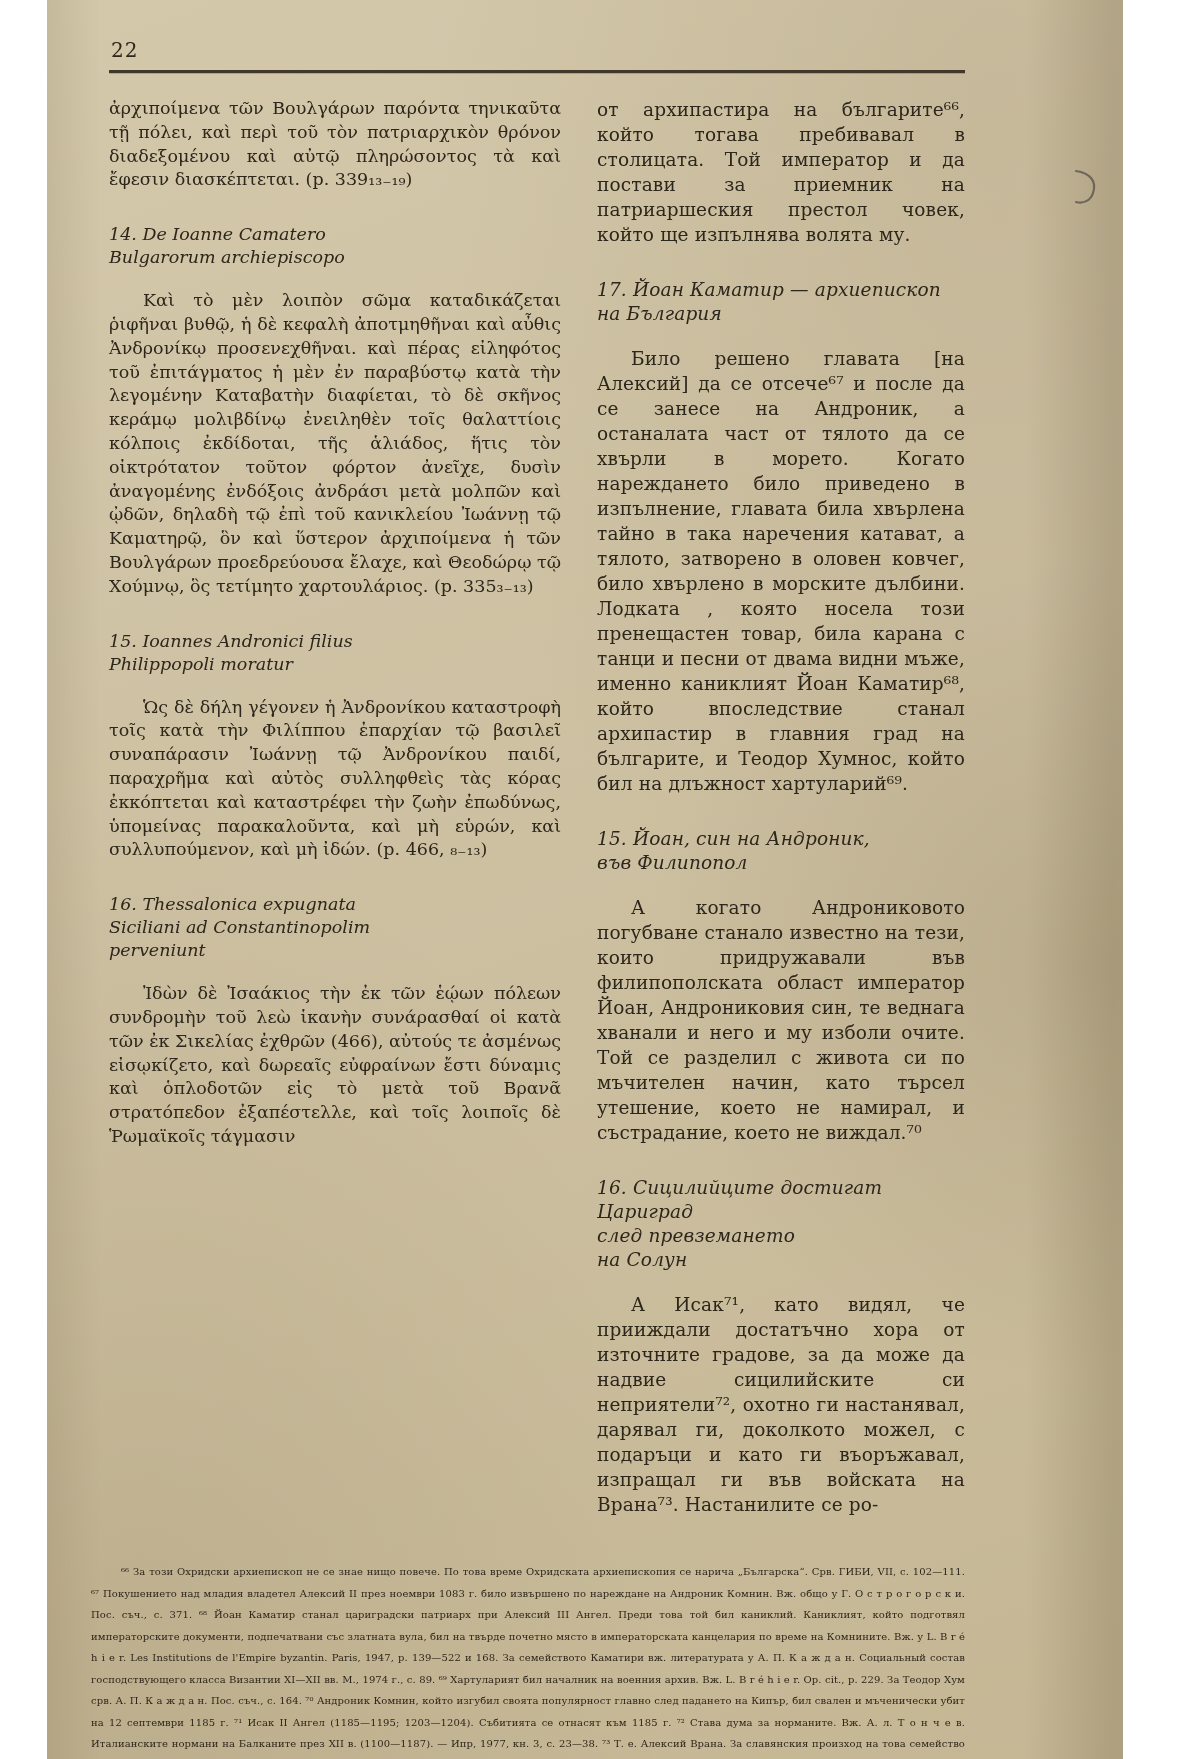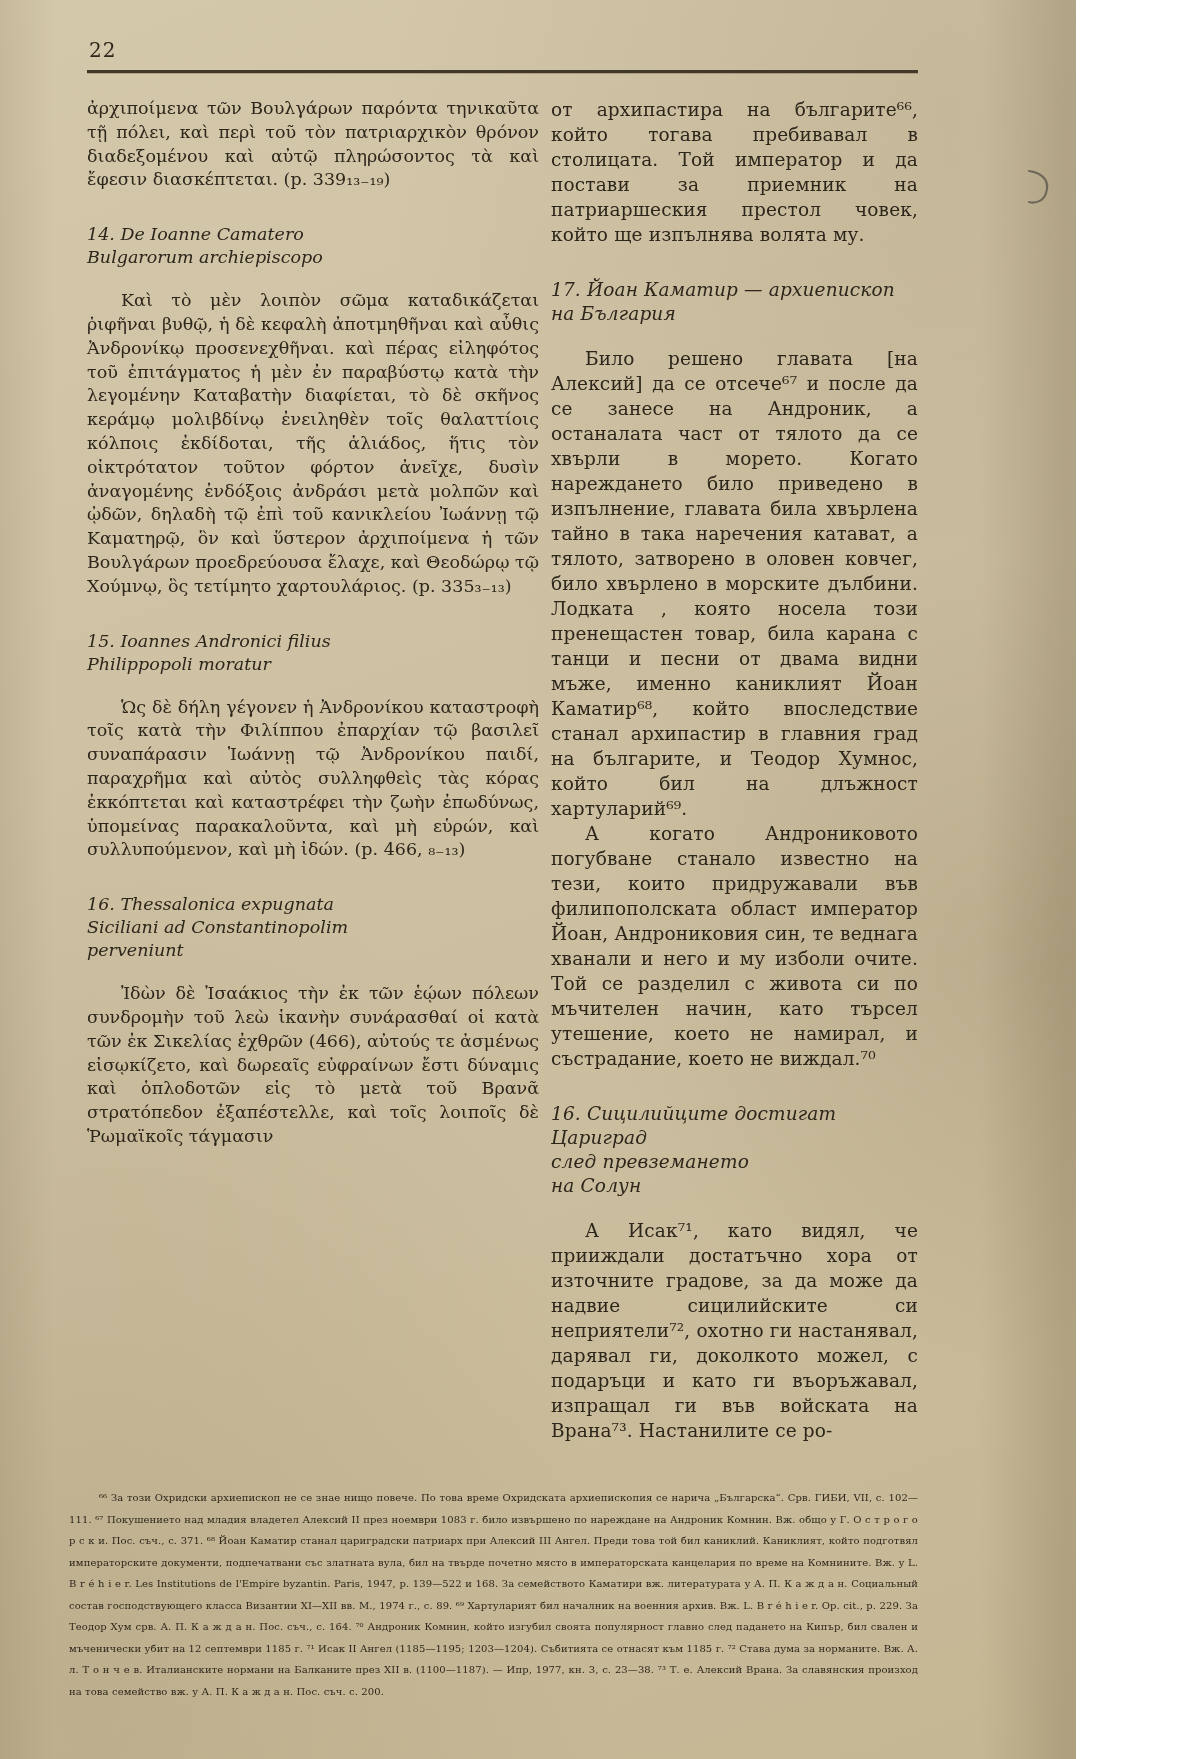--- a/index.html
+++ b/index.html
@@ -11,21 +11,22 @@
     width: 1076px;
     height: 1759px;
     overflow: hidden;
     color: #2d261b;
     background:
       radial-gradient(ellipse at 88% 6%, rgba(115,95,58,0.12), transparent 42%),
       radial-gradient(ellipse at 8% 96%, rgba(110,90,55,0.12), transparent 38%),
       radial-gradient(ellipse at 96% 55%, rgba(95,78,45,0.14), transparent 30%),
       linear-gradient(to right, rgba(90,75,45,0.12), rgba(0,0,0,0) 5%, rgba(0,0,0,0) 91%, rgba(85,70,40,0.20) 99%),
       linear-gradient(160deg, #d4c8ab 0%, #ccbfa0 55%, #c5b794 100%);
-    padding: 36px 158px 0 87px;
+    padding: 36px 158px 0 62px;
+    margin-left: 47px;
   }
 
   .page-header {
     position: relative;
     height: 30px;
   }
   .page-number {
     position: absolute;
     left: 2px; top: 2px;
     font-size: 20px;
@@ -42,21 +43,21 @@
   }
   .header-rule {
     height: 3px;
     background: #42382a;
     box-shadow: 0 1px 0 rgba(66,56,42,0.25);
     margin-top: 4px;
   }
 
   .columns {
     display: flex;
-    gap: 12px;
+    gap: 36px;
     margin-top: 24px;
   }
   .col { text-align: justify; }
   .col-greek {
     width: 452px;
     flex: 0 0 452px;
     font-size: 17.5px;
     line-height: 23.8px;
   }
   .col-bulgarian {
@@ -131,20 +132,22 @@
       <p class="body-text">Ἰδὼν δὲ Ἰσαάκιος τὴν ἐκ τῶν ἑῴων πόλεων συνδρομὴν τοῦ λεὼ ἱκανὴν συνάρασθαί οἱ κατὰ τῶν ἐκ Σικελίας ἐχθρῶν (466), αὐτούς τε ἀσμένως εἰσῳκίζετο, καὶ δωρεαῖς εὐφραίνων ἔστι δύναμις καὶ ὁπλοδοτῶν εἰς τὸ μετὰ τοῦ Βρανᾶ στρατόπεδον ἐξαπέστελλε, καὶ τοῖς λοιποῖς δὲ Ῥωμαϊκοῖς τάγμασιν</p>
     </section>
 
     <section class="col col-bulgarian">
       <p class="body-text no-indent">от архипастира на българите⁶⁶, който тогава пребивавал в столицата. Той император и да постави за приемник на патриаршеския престол човек, който ще изпълнява волята му.</p>
 
       <h3 class="section-heading">17. Йоан Каматир — архиепископ
 на България</h3>
       <p class="body-text">Било решено главата [на Алексий] да се отсече⁶⁷ и после да се занесе на Андроник, а останалата част от тялото да се хвърли в морето. Когато нареждането било приведено в изпълнение, главата била хвърлена тайно в така наречения катават, а тялото, затворено в оловен ковчег, било хвърлено в морските дълбини. Лодката , която носела този пренещастен товар, била карана с танци и песни от двама видни мъже, именно каниклият Йоан Каматир⁶⁸, който впоследствие станал архипастир в главния град на българите, и Теодор Хумнос, който бил на длъжност хартуларий⁶⁹.</p>
 
+      <h3 class="section-heading">15. Йоан, син на Андроник,
+във Филипопол</h3>
       <p class="body-text">А когато Андрониковото погубване станало известно на тези, които придружавали във филипополската област император Йоан, Андрониковия син, те веднага хванали и него и му изболи очите. Той се разделил с живота си по мъчителен начин, като търсел утешение, което не намирал, и състрадание, което не виждал.⁷⁰</p>
 
       <h3 class="section-heading">16. Сицилийците достигат Цариград
 след превземането
 на Солун</h3>
       <p class="body-text">А Исак⁷¹, като видял, че прииждали достатъчно хора от източните градове, за да може да надвие сицилийските си неприятели⁷², охотно ги настанявал, дарявал ги, доколкото можел, с подаръци и като ги въоръжавал, изпращал ги във войската на Врана⁷³. Настанилите се ро-</p>
     </section>
 
   </main>
 

